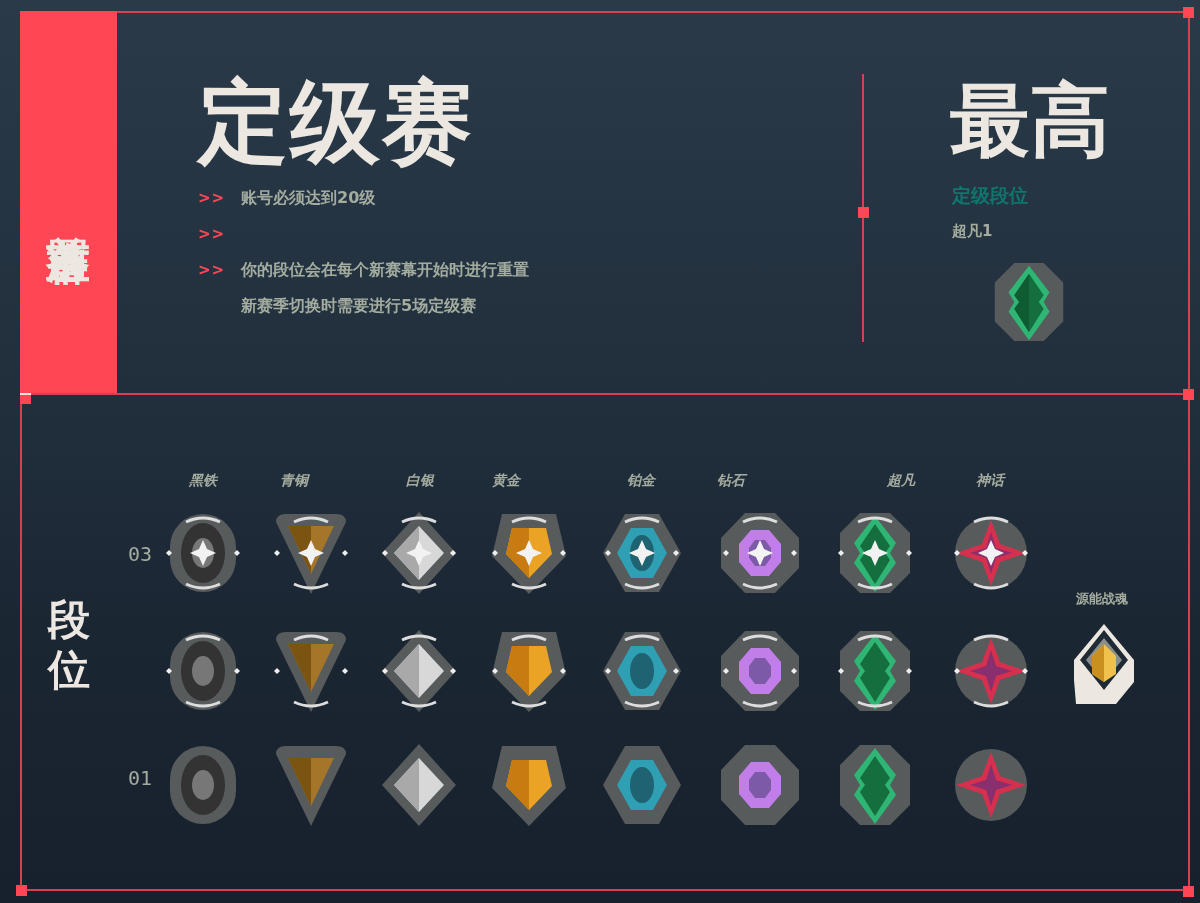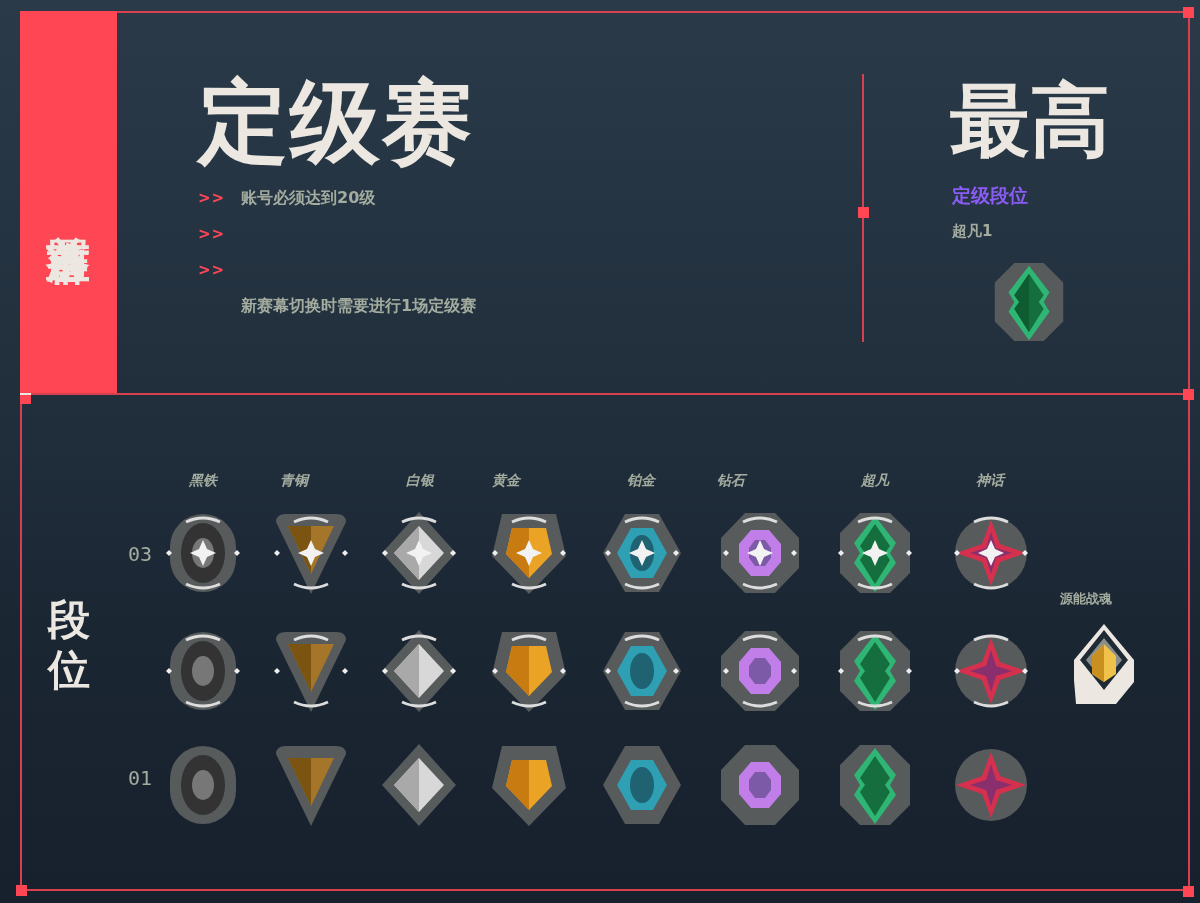--- a/index.html
+++ b/index.html
@@ -39,42 +39,42 @@
   .bullet .arrow {
     color: #ff4655; width: 43px; font-size: 15px; font-weight: bold; letter-spacing: 1px;
   }
   .bullet .spacer { width: 43px; }
 
   .highest-title {
     left: 950px; top: 76px; color: #ece8e1; font-weight: bold;
     font-size: 80px; line-height: 90px;
   }
   .highest-sub {
-    left: 952px; top: 182px; color: #8b5cf6; font-weight: bold; font-size: 19px; line-height: 26px;
+    left: 952px; top: 182px; color: #0f766e; font-weight: bold; font-size: 19px; line-height: 26px;
   }
   .highest-rank {
     left: 952px; top: 218px; color: #a3ac9f; font-weight: bold; font-size: 15px; line-height: 26px;
   }
 
   .rank-label {
     left: 44px; top: 595px; width: 50px; color: #ece8e1; font-weight: bold;
     font-size: 42px; line-height: 50px; text-align: center;
   }
   .tier-header {
     position: absolute; top: 472px; width: 80px; text-align: center;
     color: #a3ac9f; font-size: 14px; font-weight: bold; font-style: italic;
   }
   .row-num {
     position: absolute; left: 128px; color: #a3ac9f;
     font-family: "DejaVu Sans Mono", monospace; font-size: 20px;
   }
   .badge { position: absolute; width: 90px; height: 90px; }
   .badge svg { width: 100%; height: 100%; display: block; }
   .radiant-label {
-    left: 1060px; top: 590px; width: 84px; 
+    left: 1060px; top: 590px; width: 84px; text-align: center;
     color: #a3ac9f; font-size: 13px; font-weight: bold;
   }
 </style>
 </head>
 <body>
 
 <div class="hline" style="left:20px; top:11px; width:1170px;"></div>
 <div class="vline" style="left:1188px; top:11px; height:880px;"></div>
 <div class="hline" style="left:20px; top:393px; width:1170px;"></div>
 <div class="vline" style="left:20px; top:393px; height:498px;"></div>
@@ -97,24 +97,25 @@
 <div class="abs bullets">
   <div class="bullet">
     <span class="arrow">&gt;&gt;</span>
     <span>账号必须达到20级</span>
   </div>
   <div class="bullet">
     <span class="arrow">&gt;&gt;</span>
   </div>
   <div class="bullet">
     <span class="arrow">&gt;&gt;</span>
+    <span>你的段位会在每个新赛幕开始时进行重置</span>
   </div>
   <div class="bullet">
     <span class="spacer"></span>
-    <span>新赛幕切换时需要进行1场定级赛</span>
+    <span>新赛季切换时需要进行5场定级赛</span>
   </div>
 </div>
 
 <div class="abs highest-title">最高</div>
 <div class="abs highest-sub">定级段位</div>
 <div class="abs highest-rank">超凡1</div>
 <div class="badge" style="left:985px; top:258px; width:88px; height:88px;">
   <svg viewBox="0 0 90 90">
     <polygon points="30,5 60,5 80,25 80,65 60,85 30,85 10,65 10,25" fill="#575b5c"></polygon>
     <polygon points="45,8 66,35 60,45 66,55 45,84 24,55 30,45 24,35" fill="#2fb574"></polygon>
@@ -126,21 +127,21 @@
 <div class="abs rank-label">
   <span>段位</span>
 </div>
 
 <div class="tier-header" style="left:163px;">黑铁</div>
 <div class="tier-header" style="left:254px;">青铜</div>
 <div class="tier-header" style="left:380px;">白银</div>
 <div class="tier-header" style="left:466px;">黄金</div>
 <div class="tier-header" style="left:601px;">铂金</div>
 <div class="tier-header" style="left:691px;">钻石</div>
-<div class="tier-header" style="left:835px;">超凡</div>
+<div class="tier-header" style="left:835px;text-align:right;">超凡</div>
 <div class="tier-header" style="left:950px;">神话</div>
 
 <div class="row-num" style="top:542px;">03</div>
 <div class="row-num" style="top:648px;margin-left:42px;">02</div>
 <div class="row-num" style="top:766px;">01</div>
 
 <div id="badge-grid">
     <div class="badge" style="left: 158px; top: 508px;">
       <svg viewBox="0 0 90 90">
         <rect x="12" y="6" width="66" height="78" rx="33" fill="#575b5c"></rect>

